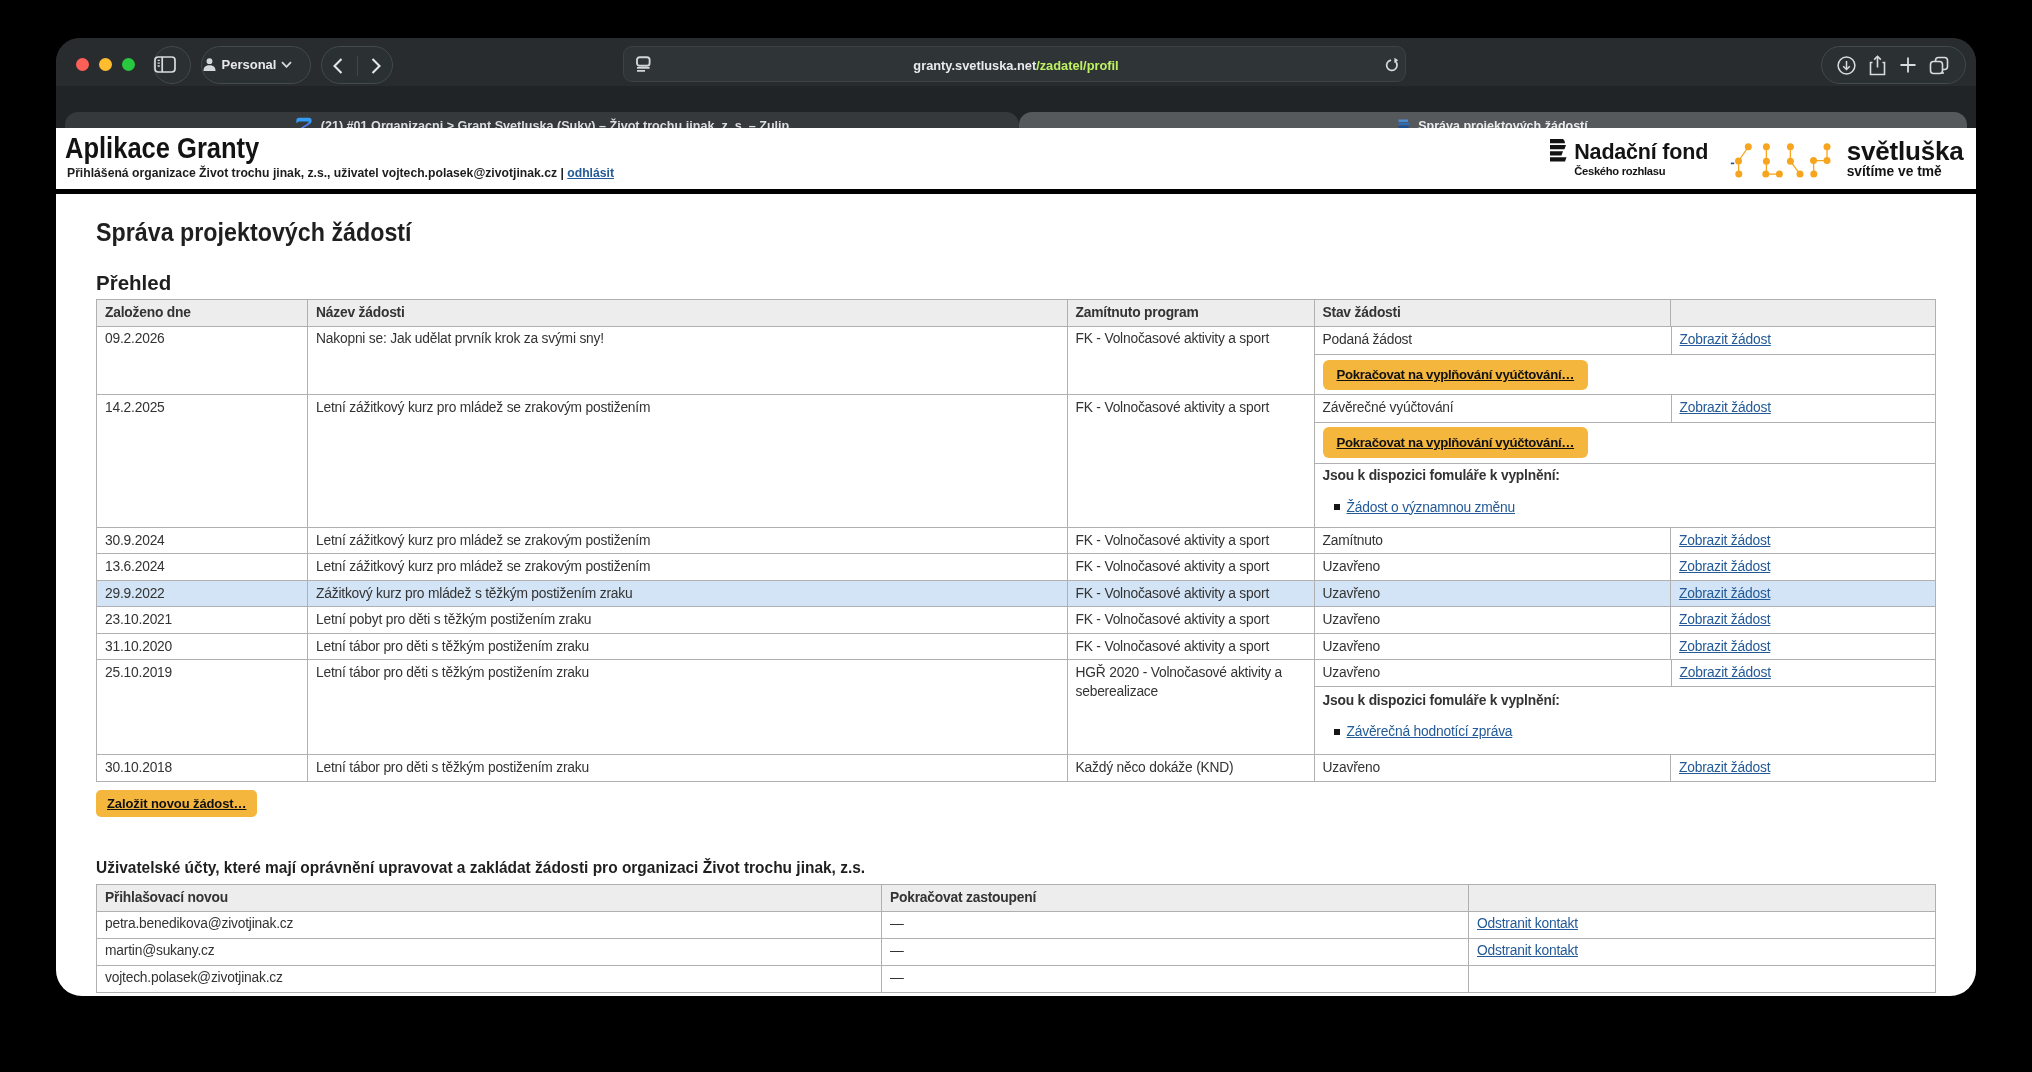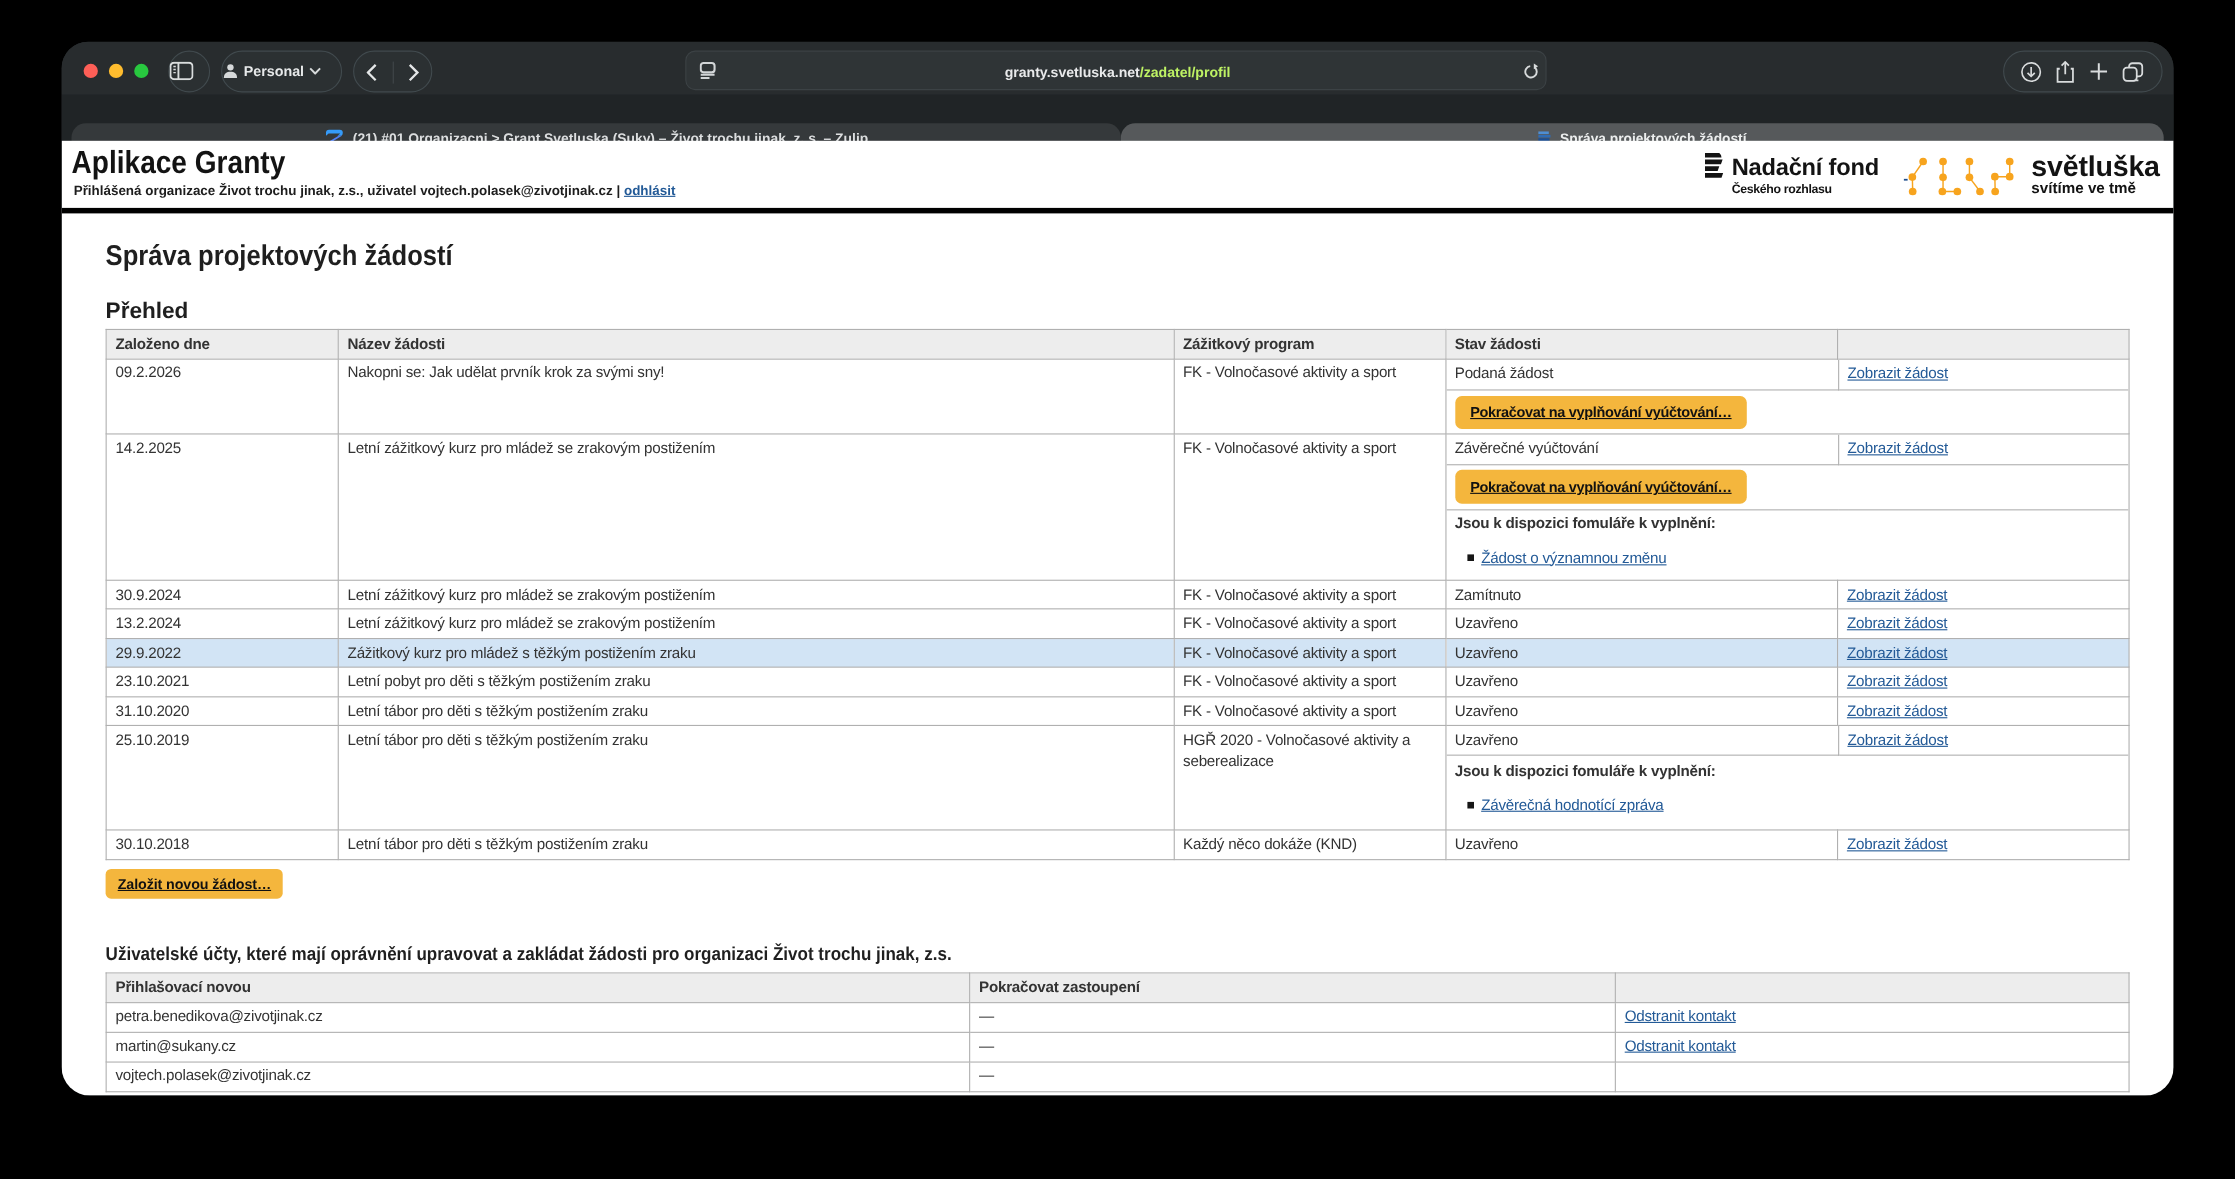--- a/index.html
+++ b/index.html
@@ -210,21 +210,21 @@
             <col style="width:211px">
             <col style="width:759.5px">
             <col style="width:247px">
             <col style="width:356.5px">
             <col style="width:265px">
           </colgroup>
         <tbody>
             <tr style="height:26px">
               <th>Založeno dne</th>
               <th>Název žádosti</th>
-              <th>Zážitkový program</th>
+              <th>Zamítnuto program</th>
               <th>Stav žádosti</th>
               <th></th>
             </tr>
         <tr style="height:68px">
           <td>09.2.2026</td>
               <td>Nakopni se: Jak udělat prvník krok za svými sny!</td>
               <td>FK - Volnočasové aktivity a sport</td>
           <td class="nest" colspan="2">
             <table class="sub">
               <tbody>
@@ -270,21 +270,21 @@
           </td>
         </tr>
         <tr style="height:25px">
               <td>30.9.2024</td>
               <td>Letní zážitkový kurz pro mládež se zrakovým postižením</td>
               <td>FK - Volnočasové aktivity a sport</td>
               <td>Zamítnuto</td>
               <td><a href="#">Zobrazit žádost</a></td>
             </tr>
         <tr style="height:27px">
-              <td>13.2.2024</td>
+              <td>13.6.2024</td>
               <td>Letní zážitkový kurz pro mládež se zrakovým postižením</td>
               <td>FK - Volnočasové aktivity a sport</td>
               <td>Uzavřeno</td>
               <td><a href="#">Zobrazit žádost</a></td>
             </tr>
         <tr class="hl" style="height:26px">
               <td>29.9.2022</td>
               <td>Zážitkový kurz pro mládež s těžkým postižením zraku</td>
               <td>FK - Volnočasové aktivity a sport</td>
               <td>Uzavřeno</td>

